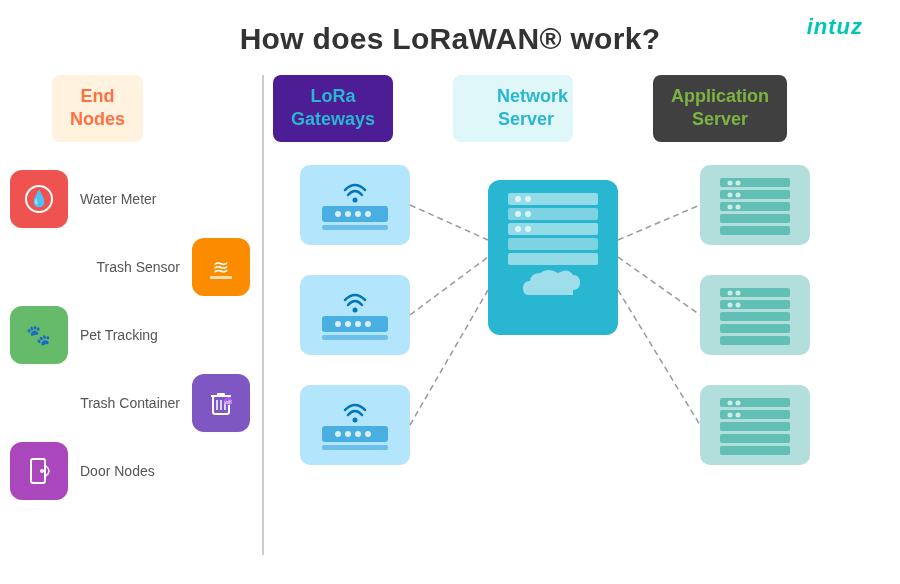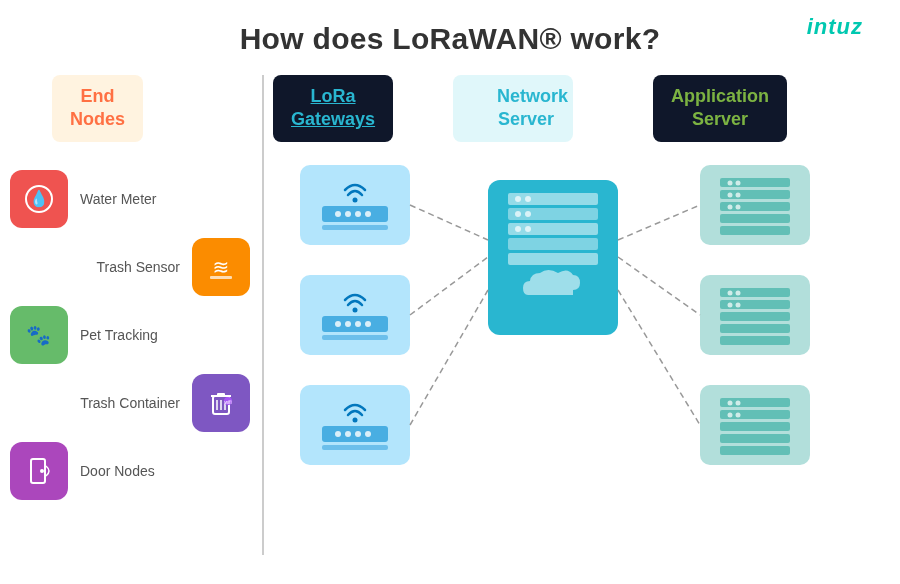--- a/index.html
+++ b/index.html
@@ -49,35 +49,34 @@
       text-align: center;
       line-height: 1.3;
     }
     .col-end-nodes {
       background: #fff3e0;
       color: #ff7043;
       margin-left: 30px;
       width: 140px;
     }
     .col-lora {
-      background: #0f172a;
+      background: #4c1d95;
       color: #29b6d0;
       margin-left: 130px;
       width: 130px;
-      text-decoration: underline;
     }
     .col-network {
       background: #e0f7fa;
       color: #29b6d0;
       margin-left: 60px;
       width: 120px;
       padding-left: 44px;
     }
     .col-app {
-      background: #0f172a;
+      background: #404040;
       color: #7cb342;
       margin-left: 80px;
       width: 150px;
       text-align: center;
     }
 
     
     .divider {
       position: absolute;
       top: 75px;

